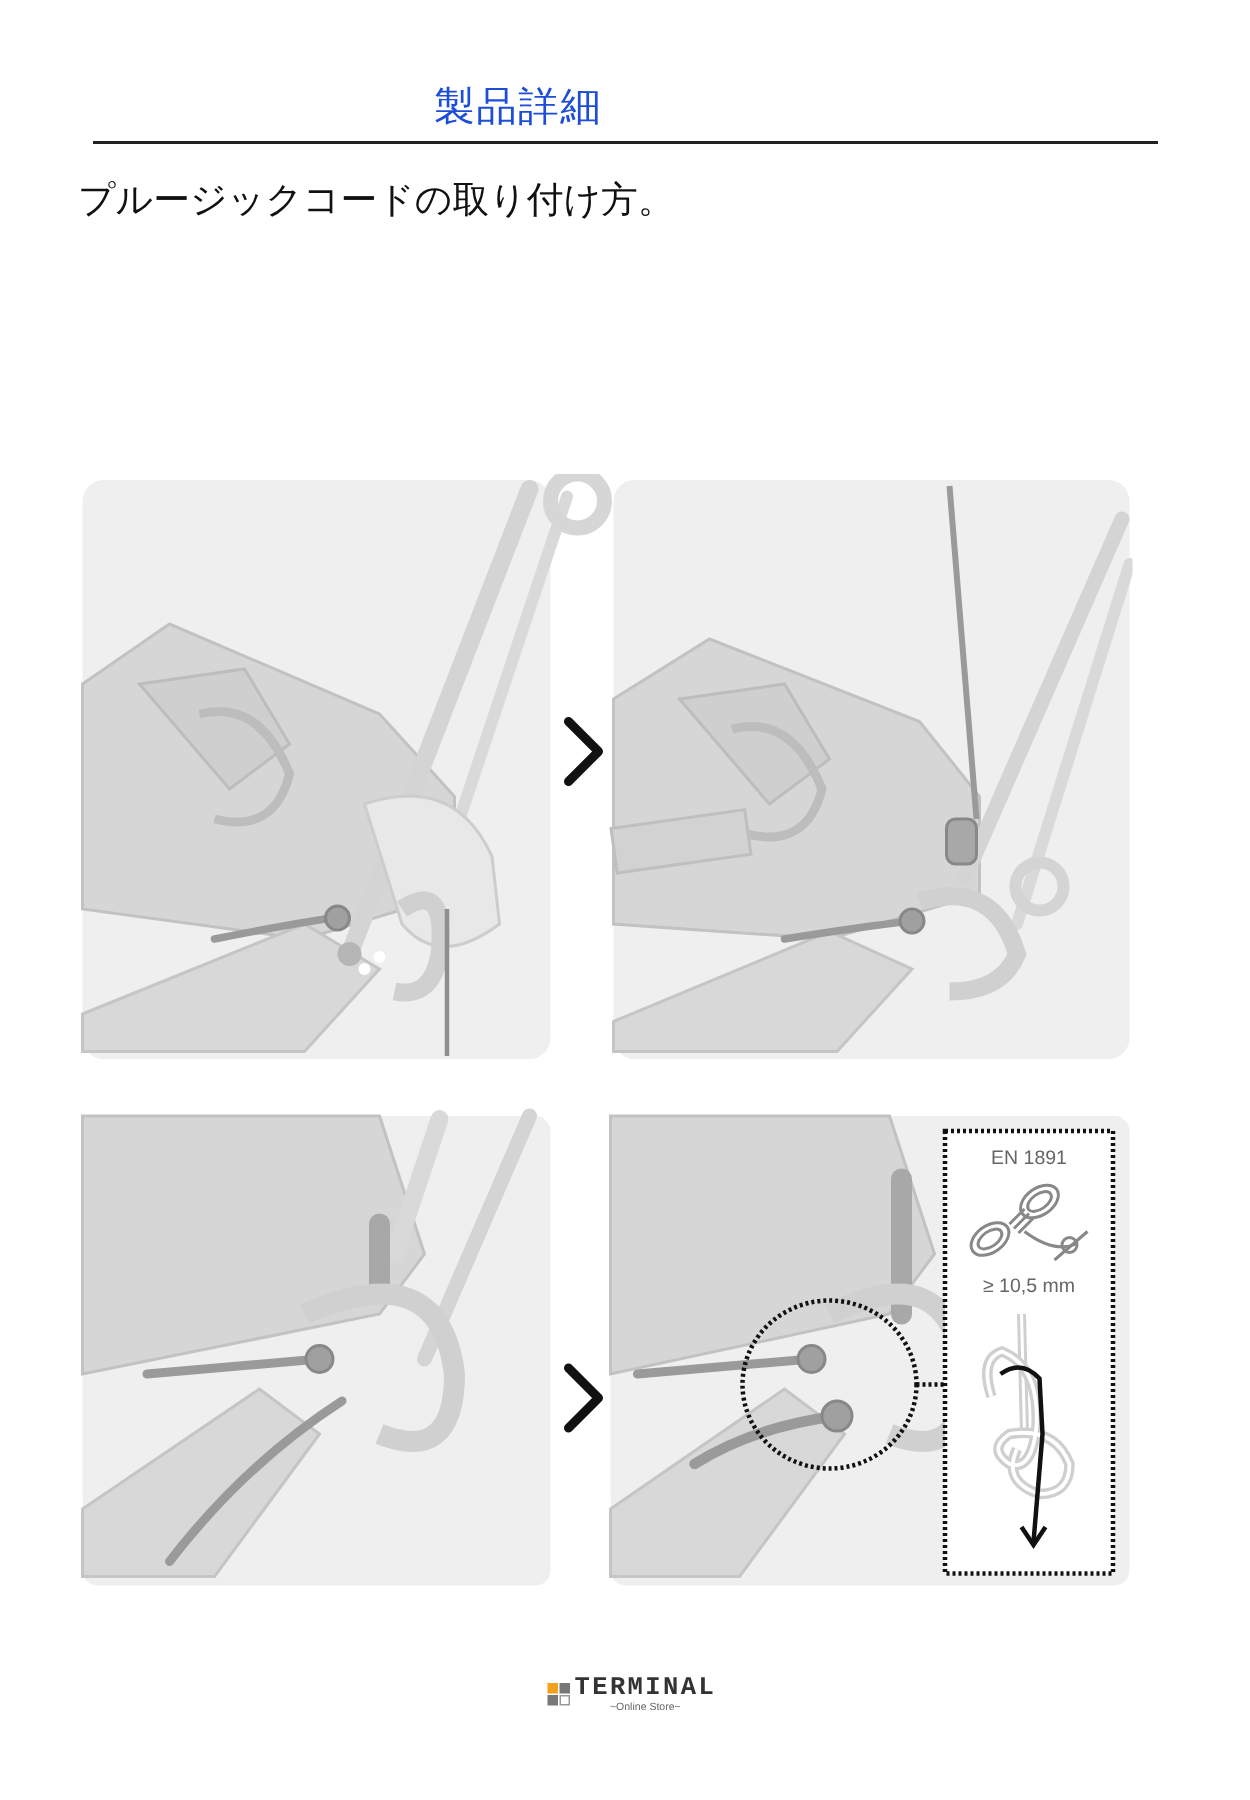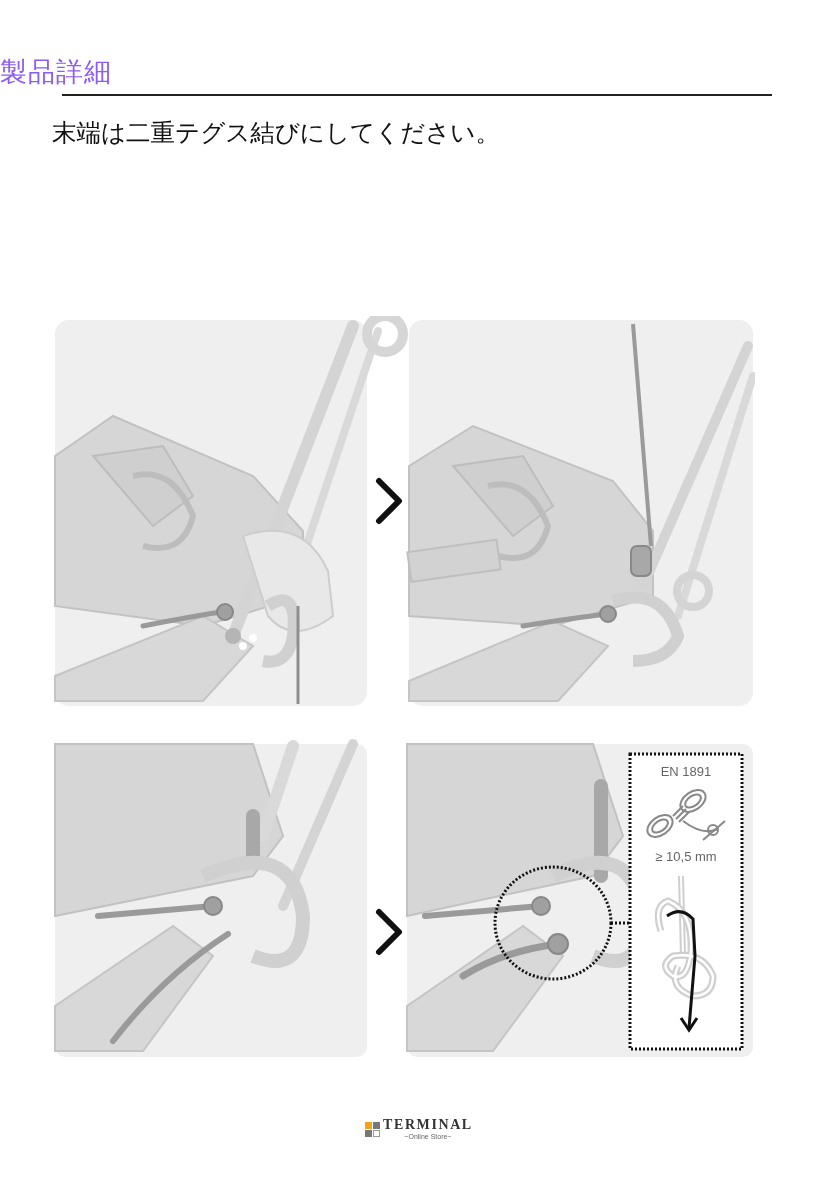--- a/index.html
+++ b/index.html
@@ -1,42 +1,42 @@
 <!DOCTYPE html>
 <html><head>
 <meta charset="utf-8">
 <style>
   html, body { margin: 0; padding: 0; background: #ffffff; }
   body { width: 833px; height: 1200px; position: relative; overflow: hidden;
          font-family: "DejaVu Sans", "Liberation Sans", sans-serif; color: #111; }
-  .section-title { position: absolute; left: 0; width: 691px; top: 54px; 
-                   font-size: 27px; color: #8b5cf6; letter-spacing: 1px; line-height: 36px; }
+  .section-title { position: absolute; left: 0; width: 691px; top: 54px; text-align: center;
+                   font-size: 27px; color: #1d4ed8; letter-spacing: 1px; line-height: 36px; }
   .rule { position: absolute; left: 62px; top: 94px; width: 710px; height: 2px; background: #222; }
   .desc { position: absolute; left: 52px; top: 114px; font-size: 24.5px; line-height: 38px; color: #111; }
   .desc div { white-space: nowrap; }
   .figure { position: absolute; left: 53px; top: 316px; width: 702px; height: 745px; }
   .figure svg { position: absolute; left: 0; top: 0; }
   .logo { position: absolute; left: 365px; top: 1118px; height: 22px; display: flex; align-items: center; }
   .logo .squares { display: grid; grid-template-columns: 7px 7px; grid-template-rows: 7px 7px; gap: 1px; margin-right: 3px; }
   .logo .sq1 { background: #f2a21a; }
   .logo .sq2 { background: #777; }
   .logo .sq3 { background: #777; }
   .logo .sq4 { background: #fff; border: 1px solid #999; box-sizing: border-box; }
   .logo .text { display: flex; flex-direction: column; align-items: center; line-height: 1; }
-  .logo .brand { font-family: Liberation Serif, serif; font-size: 14px; letter-spacing: 1.6px; color: #333; font-weight: bold; }
+  .logo .brand { font-family: Liberation Mono, monospace; font-size: 17px; letter-spacing: 1.6px; color: #333; font-weight: bold; }
   .logo .sub { font-family: "Liberation Sans", sans-serif; font-size: 7px; color: #666; margin-top: 1px; }
 </style>
 </head>
 <body>
 
 <div class="section-title">製品詳細</div>
 <div class="rule"></div>
 
 <div class="desc">
-  <div>末端は二重テグス結びにしてください。</div>
+  <div>プルージックコードの取り付け方。</div>
 </div>
 
 <div class="figure">
   <svg width="702" height="745" viewBox="0 0 702 745" xmlns="http://www.w3.org/2000/svg">
 
     <g>
       <rect x="2" y="4" width="312" height="386" rx="14" fill="#efefef"></rect>
       <path d="M2 140 L60 100 L200 160 L250 215 L250 280 L150 310 L2 290 Z" fill="#d6d6d6" stroke="#c2c2c2" stroke-width="2"></path>
       <path d="M40 140 L110 130 L140 180 L100 210 Z" fill="#cfcfcf" stroke="#bdbdbd" stroke-width="2"></path>
       <path d="M80 160 Q120 150 140 200 Q130 240 90 230" fill="none" stroke="#bdbdbd" stroke-width="6"></path>

